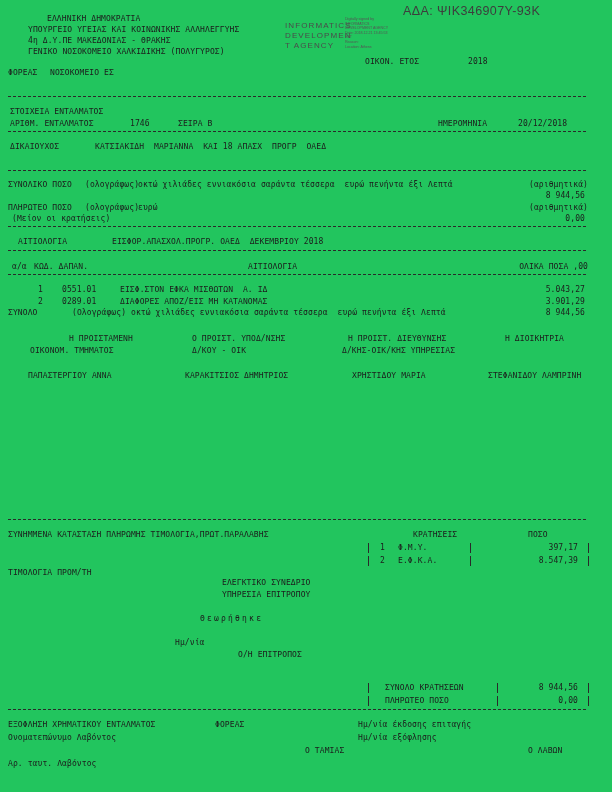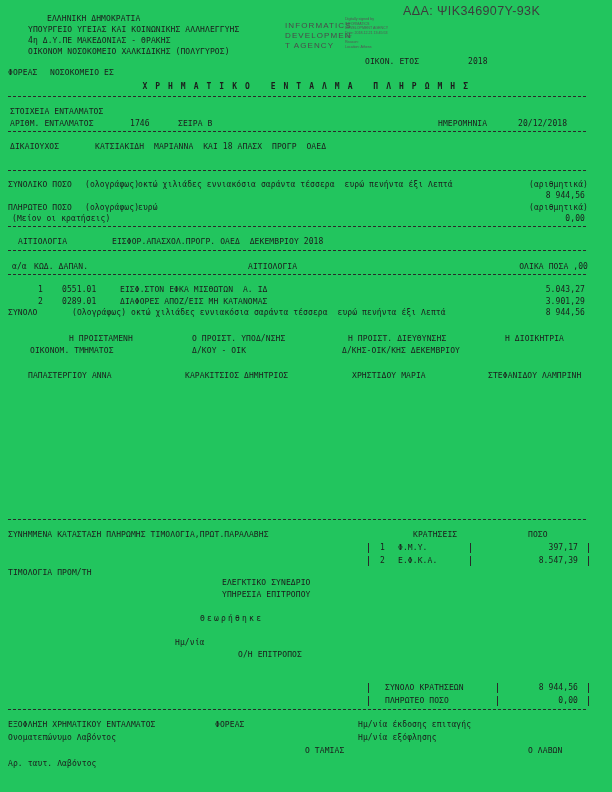--- a/index.html
+++ b/index.html
@@ -19,41 +19,40 @@
   .sp2{letter-spacing:2.2px;}
 </style>
 </head>
 <body>
 
 <div class="page">
 
   <div class="t" style="left:47px;top:14px;">ΕΛΛΗΝΙΚΗ ΔΗΜΟΚΡΑΤΙΑ</div>
   <div class="t" style="left:28px;top:25px;">ΥΠΟΥΡΓΕΙΟ ΥΓΕΙΑΣ ΚΑΙ ΚΟΙΝΩΝΙΚΗΣ ΑΛΛΗΛΕΓΓΥΗΣ</div>
   <div class="t" style="left:28px;top:36px;">4η Δ.Υ.ΠΕ ΜΑΚΕΔΟΝΙΑΣ - ΘΡΑΚΗΣ</div>
-  <div class="t" style="left:28px;top:47px;">ΟΙΚΟΝΟΜ ΝΟΣΟΚΟΜΕΙΟ ΧΑΛΚΙΔΙΚΗΣ (ΠΟΛΥΓΥΡΟΣ)</div>
+  <div class="t" style="left:28px;top:47px;">ΓΕΝΙΚΟ ΝΟΣΟΚΟΜΕΙΟ ΧΑΛΚΙΔΙΚΗΣ (ΠΟΛΥΓΥΡΟΣ)</div>
 
   <div class="t ada" style="left:403px;top:7px;">ΑΔΑ: ΨΙΚ346907Υ-93Κ</div>
   <div class="stampBig" style="left:285px;top:21px;">INFORMATICS
 DEVELOPMEN
 T AGENCY</div>
   <div class="stampSmall" style="left:345px;top:17px;">Digitally signed by
 INFORMATICS
 DEVELOPMENT AGENCY
 Date: 2018.12.21 13:45:53
 EET
 Reason:
 Location: Athens</div>
 
   <div class="t" style="left:365px;top:57px;">ΟΙΚΟΝ. ΕΤΟΣ</div>
   <div class="t" style="left:468px;top:57px;">2018</div>
 
   <div class="t" style="left:8px;top:68px;">ΦΟΡΕΑΣ</div>
   <div class="t" style="left:50px;top:68px;">ΝΟΣΟΚΟΜΕΙΟ ΕΣ</div>
 
-  <div class="t title" style="left:0;top:82px;width:612px;text-align:center;">Χ Ρ Η Μ Α Τ Ι Κ Ο   Ε Ν Τ Α Λ Μ Α   Π Λ Η Ρ Ω Μ Η Σ</div>
 
   <div class="dash" style="top:96px;"></div>
 
   <div class="t" style="left:10px;top:107px;">ΣΤΟΙΧΕΙΑ ΕΝΤΑΛΜΑΤΟΣ</div>
   <div class="t" style="left:10px;top:119px;">ΑΡΙΘΜ. ΕΝΤΑΛΜΑΤΟΣ</div>
   <div class="t" style="left:130px;top:119px;">1746</div>
   <div class="t" style="left:178px;top:119px;">ΣΕΙΡΑ Β</div>
   <div class="t" style="left:438px;top:119px;">ΗΜΕΡΟΜΗΝΙΑ</div>
   <div class="t" style="left:518px;top:119px;">20/12/2018</div>
 
@@ -110,21 +109,21 @@
 
   <div class="t" style="left:35px;top:334px;padding-left:34px;">Η ΠΡΟΙΣΤΑΜΕΝΗ</div>
   <div class="t" style="left:30px;top:346px;">ΟΙΚΟΝΟΜ. ΤΜΗΜΑΤΟΣ</div>
   <div class="t" style="left:28px;top:371px;">ΠΑΠΑΣΤΕΡΓΙΟΥ ΑΝΝΑ</div>
 
   <div class="t" style="left:192px;top:334px;">Ο ΠΡΟΙΣΤ. ΥΠΟΔ/ΝΣΗΣ</div>
   <div class="t" style="left:192px;top:346px;">Δ/ΚΟΥ - ΟΙΚ</div>
   <div class="t" style="left:185px;top:371px;">ΚΑΡΑΚΙΤΣΙΟΣ ΔΗΜΗΤΡΙΟΣ</div>
 
   <div class="t" style="left:348px;top:334px;">Η ΠΡΟΙΣΤ. ΔΙΕΥΘΥΝΣΗΣ</div>
-  <div class="t" style="left:342px;top:346px;">Δ/ΚΗΣ-ΟΙΚ/ΚΗΣ ΔΕΚΕΜΒΡΙΟΥ</div>
+  <div class="t" style="left:342px;top:346px;">Δ/ΚΗΣ-ΟΙΚ/ΚΗΣ ΥΠΗΡΕΣΙΑΣ</div>
   <div class="t" style="left:352px;top:371px;">ΧΡΗΣΤΙΔΟΥ ΜΑΡΙΑ</div>
 
   <div class="t" style="left:505px;top:334px;">Η ΔΙΟΙΚΗΤΡΙΑ</div>
   <div class="t" style="left:488px;top:371px;">ΣΤΕΦΑΝΙΔΟΥ ΛΑΜΠΡΙΝΗ</div>
 
   <div class="dash" style="top:519px;"></div>
 
   <div class="t" style="left:8px;top:530px;">ΣΥΝΗΜΜΕΝΑ ΚΑΤΑΣΤΑΣΗ ΠΛΗΡΩΜΗΣ ΤΙΜΟΛΟΓΙΑ,ΠΡΩΤ.ΠΑΡΑΛΑΒΗΣ</div>
   <div class="t" style="left:413px;top:530px;">ΚΡΑΤΗΣΕΙΣ</div>
   <div class="t" style="left:528px;top:530px;">ΠΟΣΟ</div>

